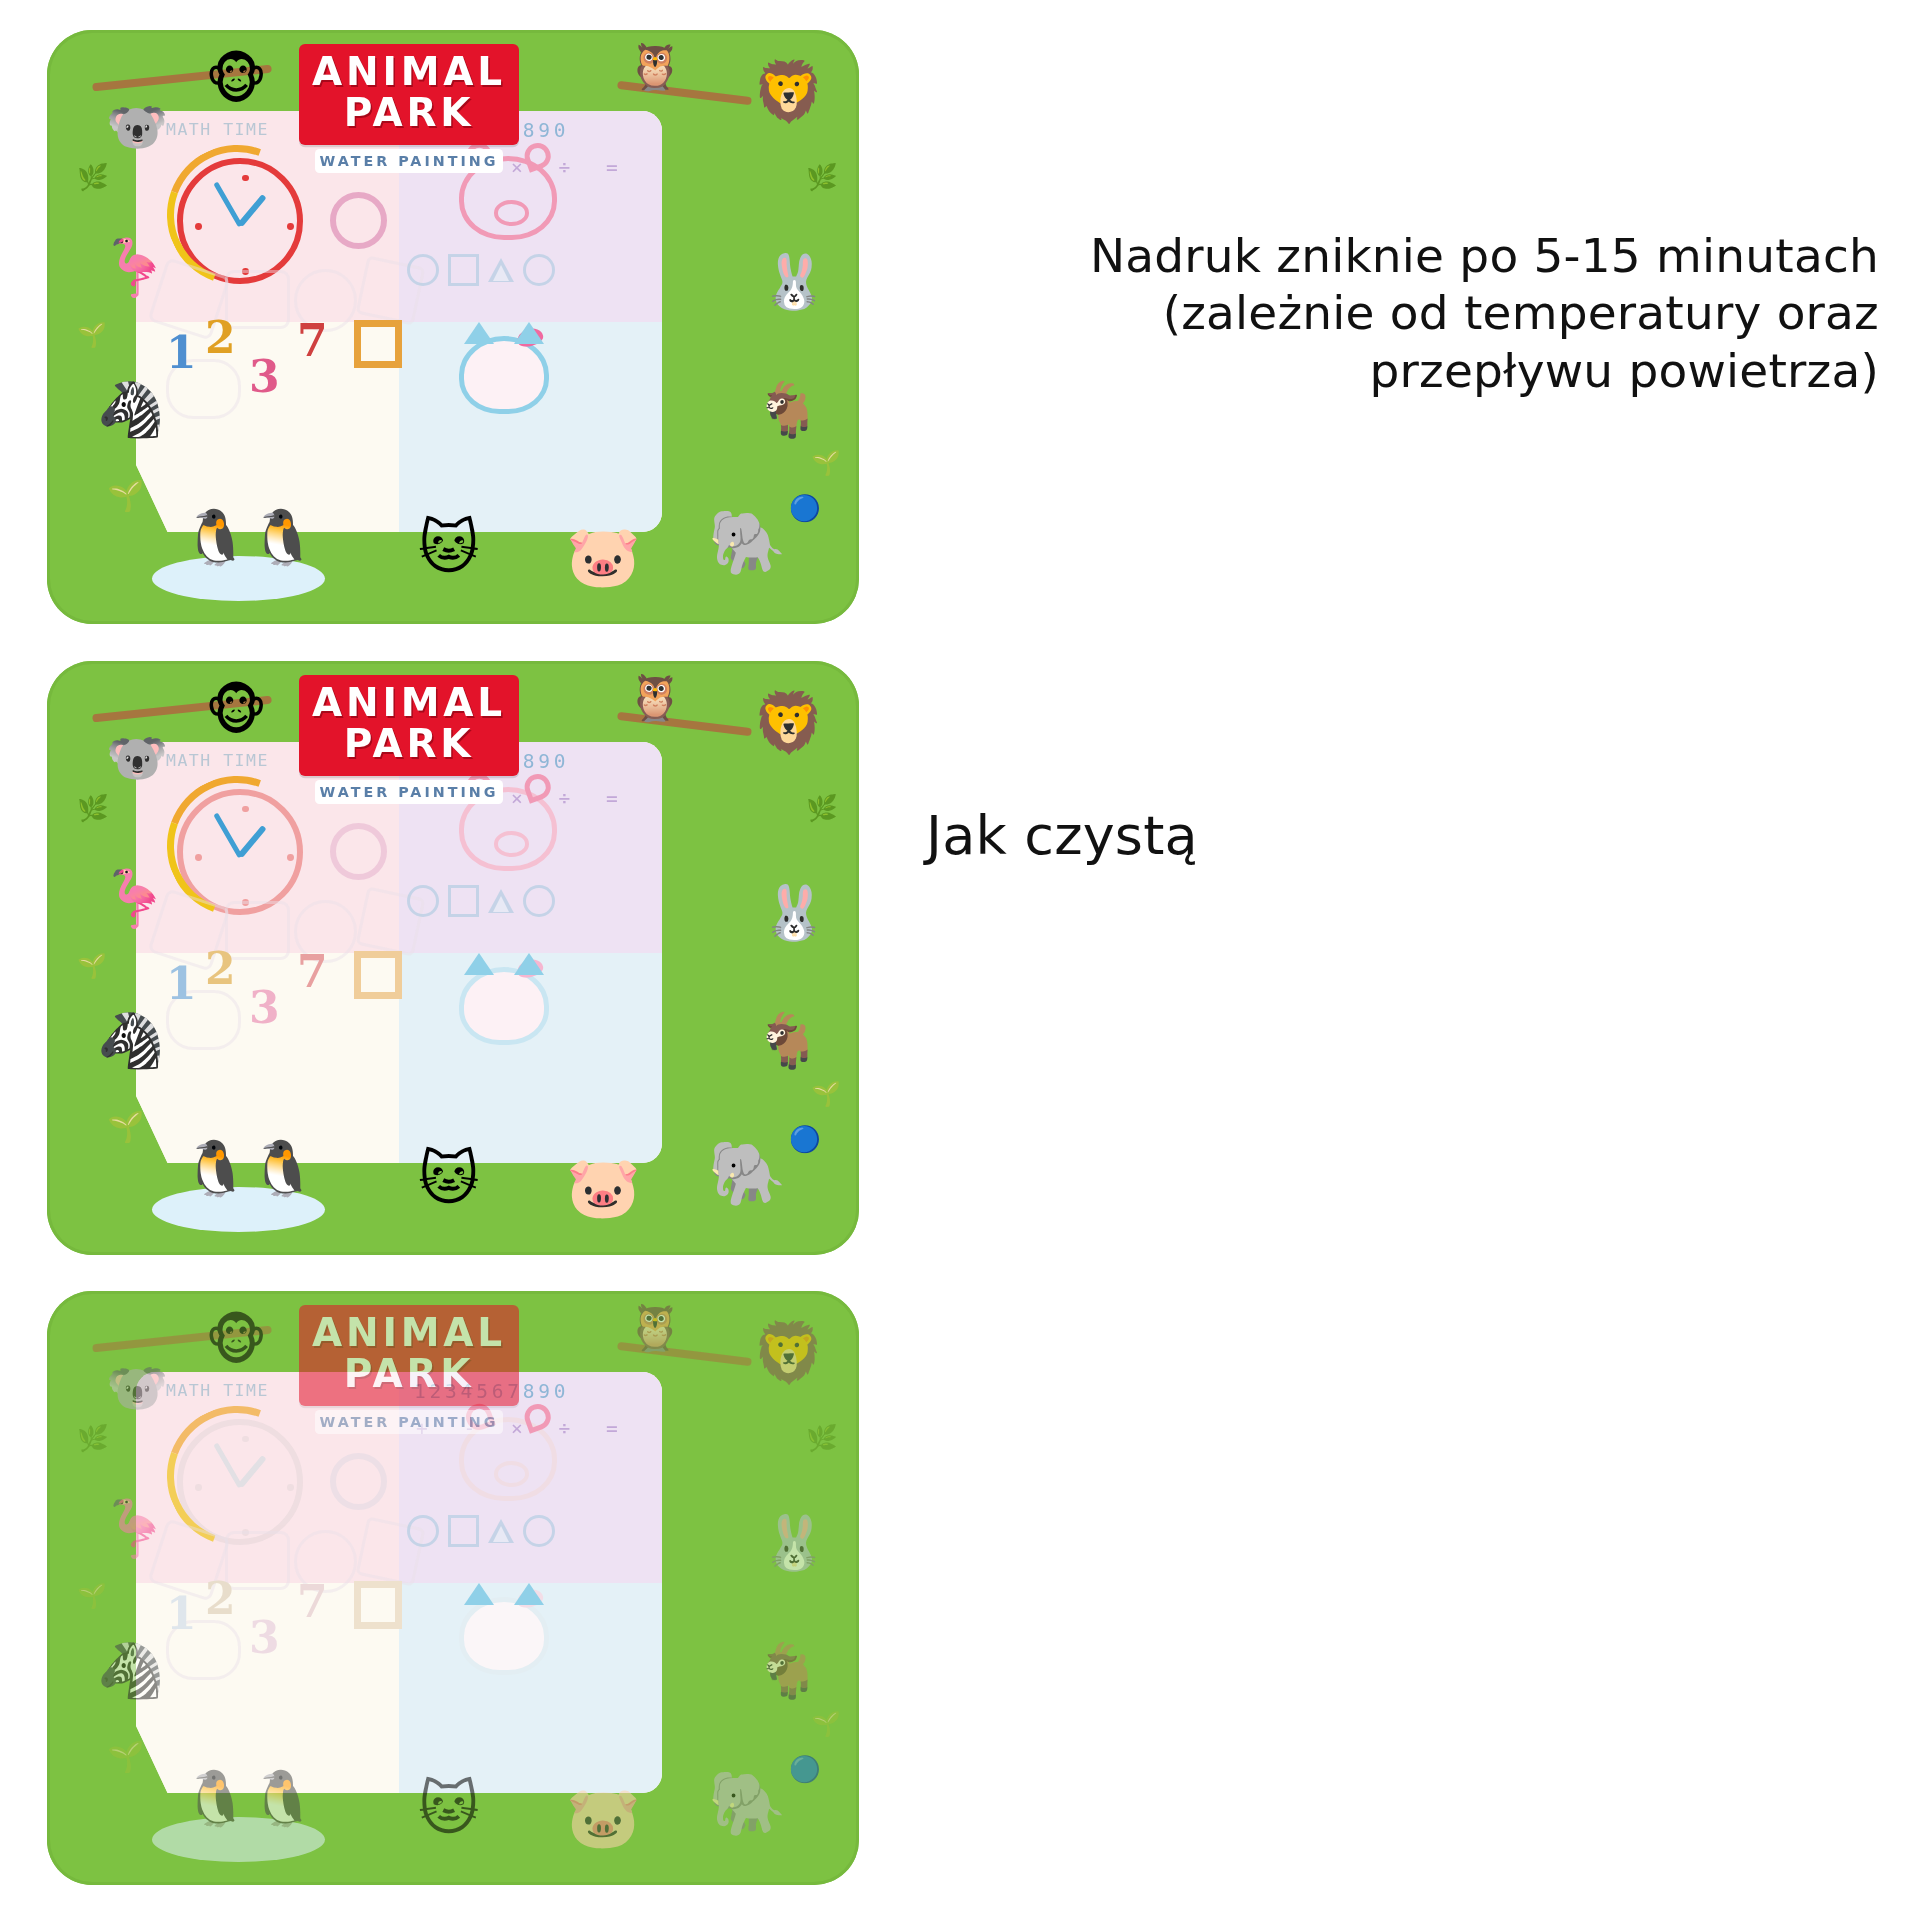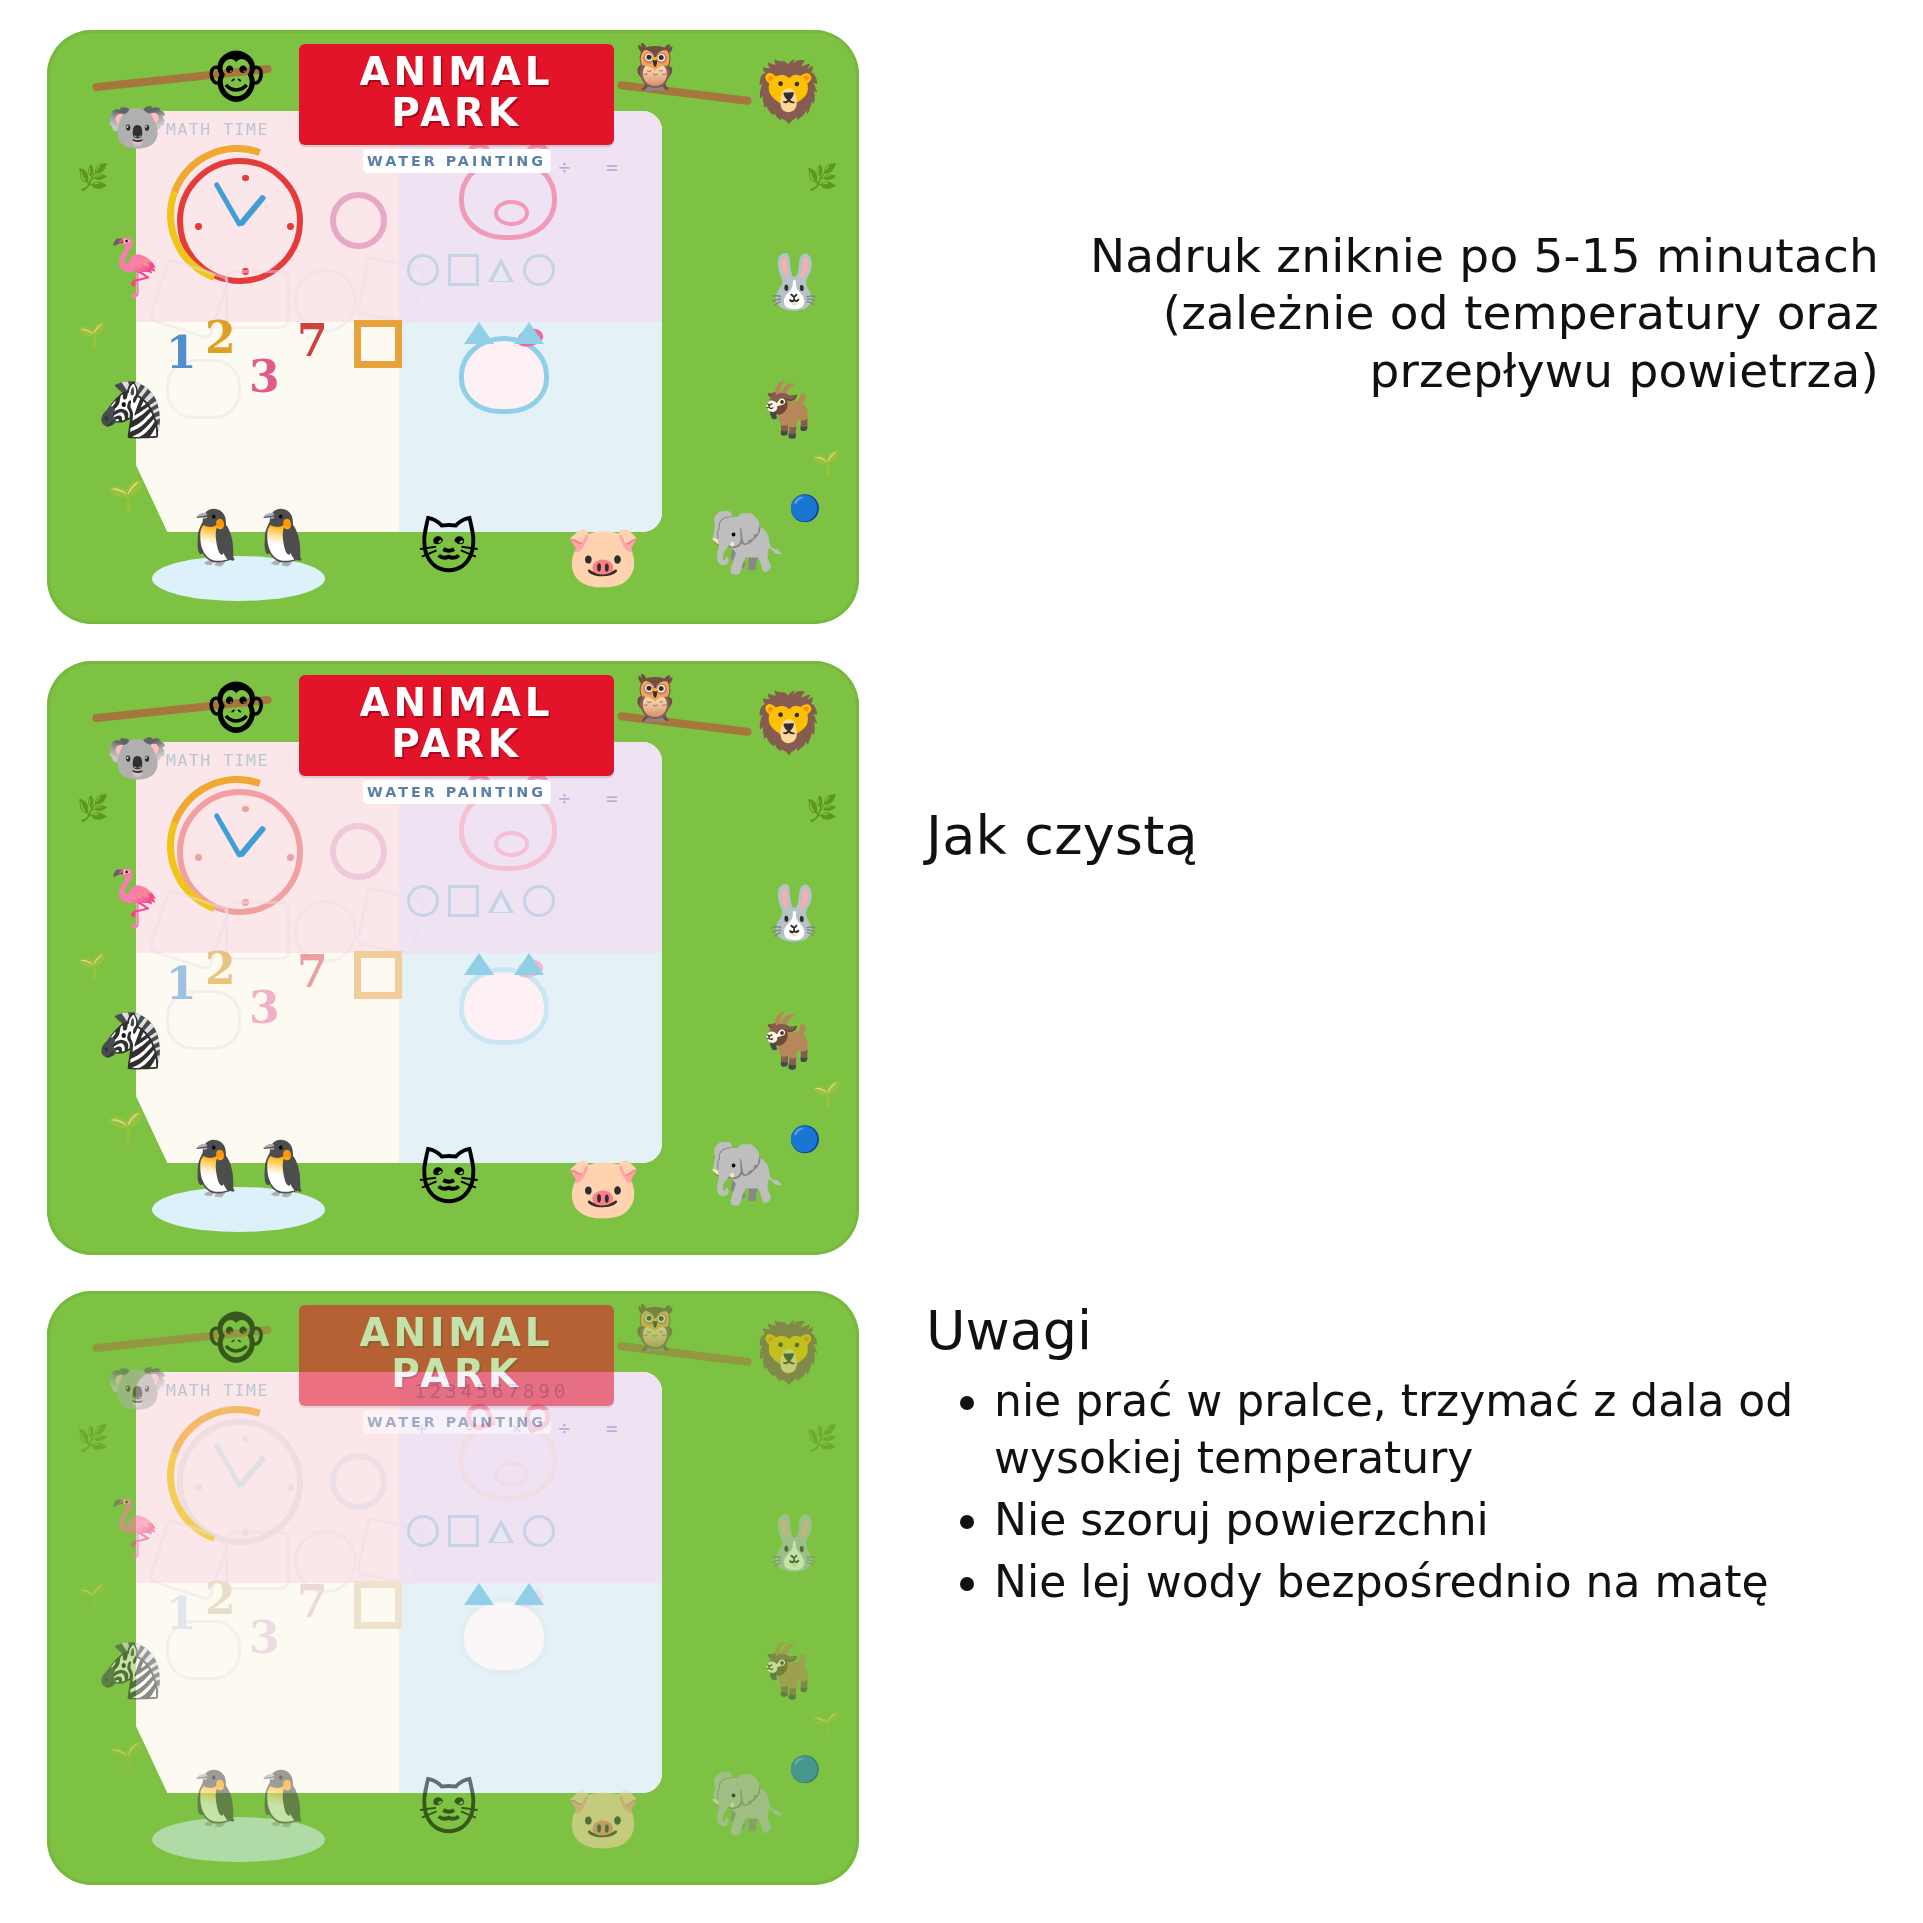--- a/index.html
+++ b/index.html
@@ -267,21 +267,21 @@
     letter-spacing: 12px;
     color: #c3a8d8;
     font-family: "DejaVu Sans Mono", "Liberation Mono", monospace;
   }
 
   
   .title-plate {
     position: absolute;
     left: 252px;
     top: 13.5px;
-    width: 315px;
+    width: 220px;
     text-align: center;
     z-index: 5;
   }
   .title-red {
     background: #e3132a;
     border-radius: 6px;
     padding: 7.5px 0 10.5px;
     box-shadow: 0 2.3px 0 rgba(0,0,0,.12);
   }
   .title-red .l1,
@@ -646,24 +646,16 @@
           <div class="critter c-plants-a">🌿</div>
           <div class="critter c-plants-b">🌿</div>
           <div class="critter c-plants-c">🌱</div>
           <div class="critter c-plants-d">🌱</div>
           <div class="critter c-grass1">🌱</div>
         </div>
 
       </div>
     </div>
 
-    <div class="text-col">
-      <h2 class="heading-uwagi">Uwagi</h2>
-      <ul class="notes">
-        <li>nie prać w pralce, trzymać z dala od wysokiej temperatury</li>
-        <li>Nie szoruj powierzchni</li>
-        <li>Nie lej wody bezpośrednio na matę</li>
-      </ul>
-    </div>
   </div>
 
 </div>
 
 
 </body></html>

